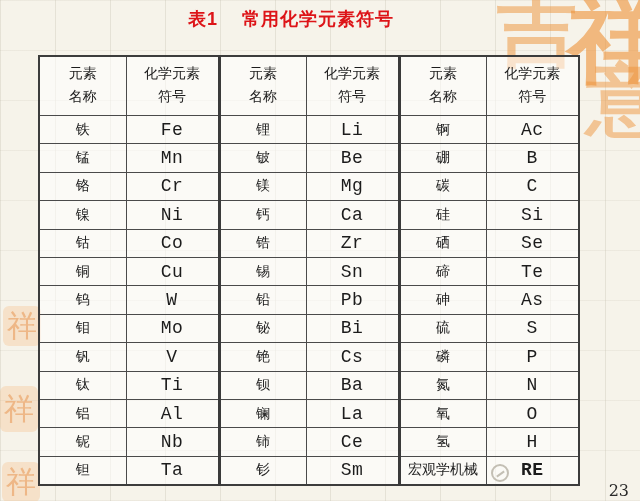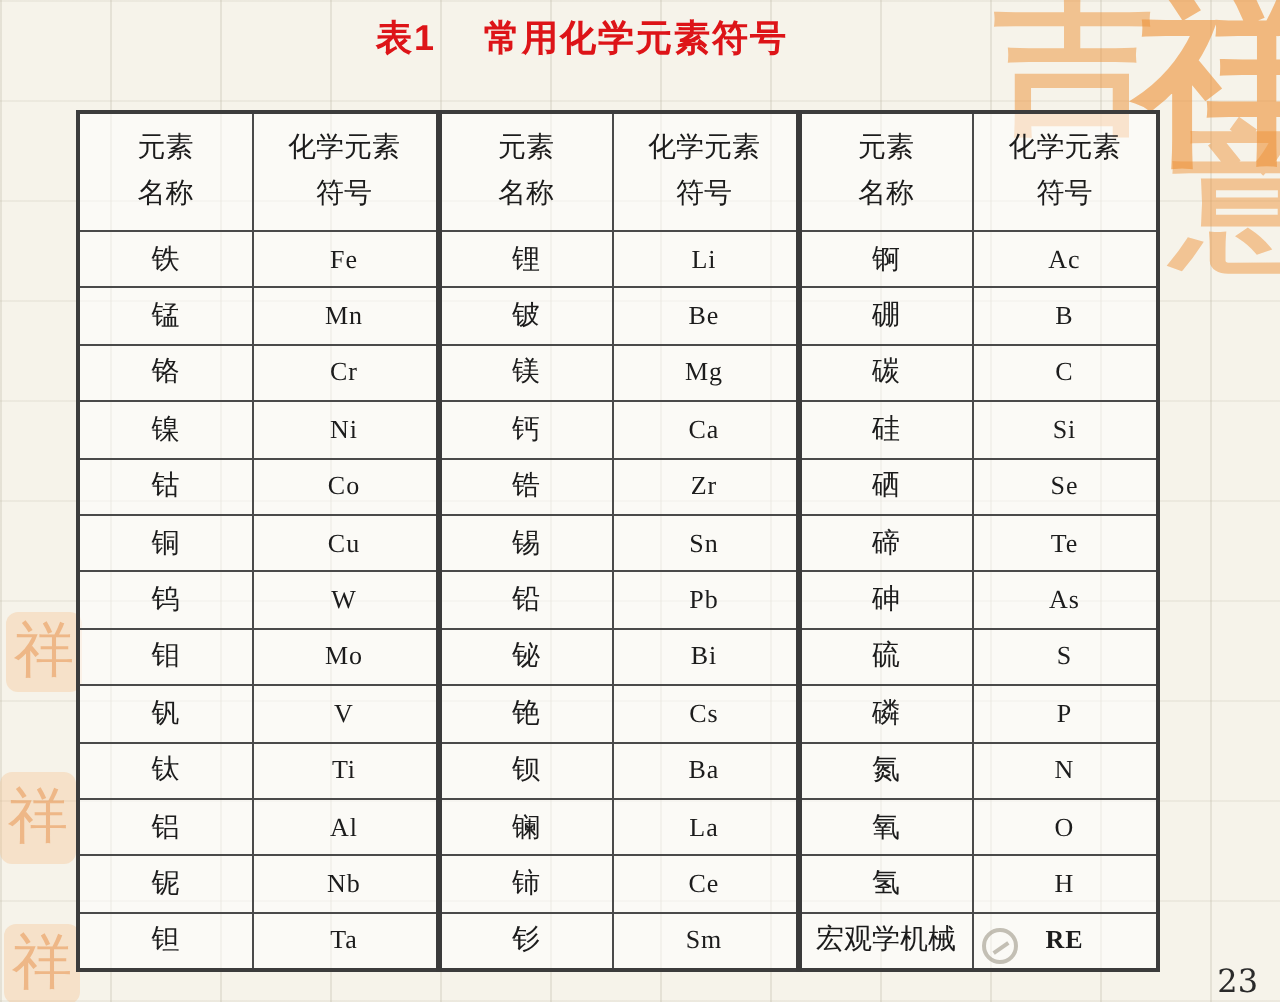--- a/index.html
+++ b/index.html
@@ -38,32 +38,32 @@
   }
   .seal-1 { left:3px;  top:306px; }
   .seal-2 { left:0px;  top:386px; height:46px; line-height:46px; }
   .seal-3 { left:2px;  top:462px; }
 
   
   table.elements {
     position:absolute; left:38px; top:55px; width:540px; height:428px;
     border-collapse:collapse; table-layout:fixed;
     background:rgba(255,255,255,0.55);
-    font-family:Liberation Serif, serif; color:#1c1c1c;
+    font-family:Liberation Mono, monospace; color:#1c1c1c;
     border:2px solid #3c3c3c;
   }
   .elements th, .elements td {
     border:1.5px solid #4a4a4a; text-align:center; vertical-align:middle;
     padding:0; overflow:hidden; white-space:nowrap;
   }
   .elements .pair-start { border-left:3px solid #3a3a3a; }
   .elements thead th { height:58px; font-weight:normal; font-size:14px; line-height:1.65; }
   .elements tbody tr { height:28.4px; }
   .elements td.name   { font-size:14px; }
-  .elements td.symbol { font-size:13px; letter-spacing:0.5px; }
+  .elements td.symbol { font-size:18px; letter-spacing:0.5px; }
   .elements td.re-cell { font-weight:bold; }
 
   
   .brand {
     position:absolute; left:491px; top:459px; width:210px; height:28px;
     color:rgba(148,140,124,0.62); font-size:20px; letter-spacing:2px;
     font-family:"DejaVu Sans",sans-serif; pointer-events:none;
     display:flex; align-items:center;
   }
   .brand .logo-circle {

